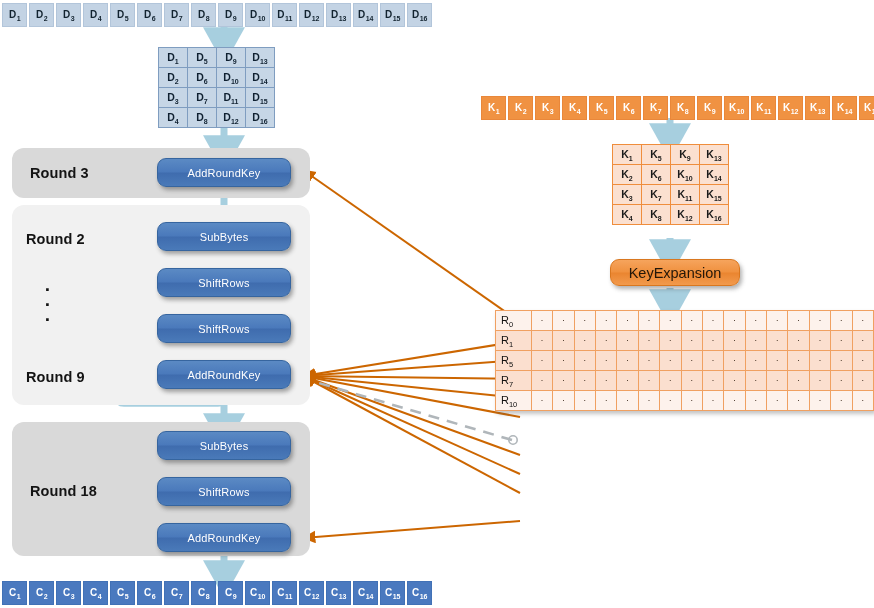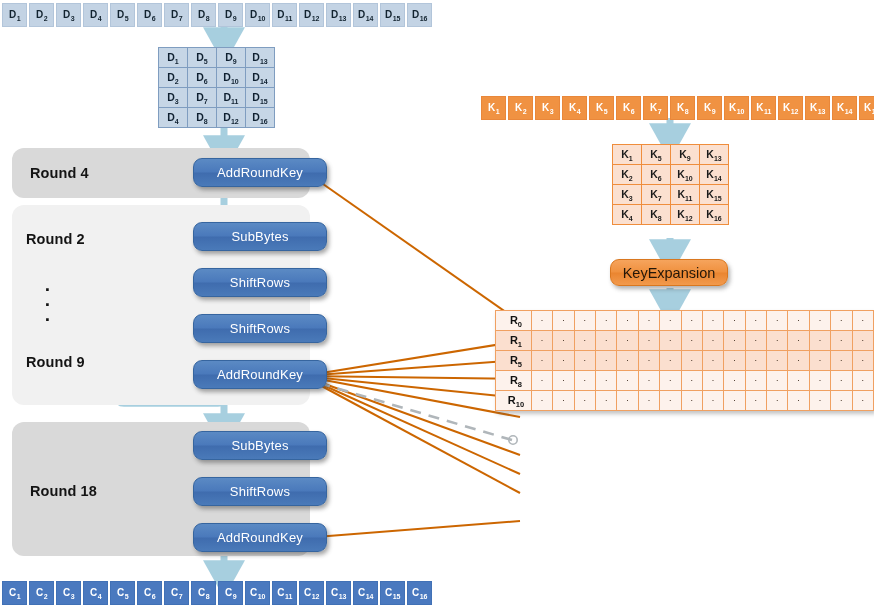--- a/index.html
+++ b/index.html
@@ -119,32 +119,31 @@
 
   
   .op-box {
     position: absolute;
     width: 134px;
     height: 29px;
     border-radius: 9px;
     display: flex;
     align-items: center;
     justify-content: center;
-    font-size: 13px;
+    font-size: 11px;
     color: #ffffff;
     letter-spacing: 0.2px;
     background: linear-gradient(180deg, #5b8ac4 0%, #4a79bb 48%, #3f6cae 52%, #4a7ab9 100%);
     border: 1px solid #36659f;
     box-shadow: 2px 3px 4px rgba(60,60,60,0.45);
     box-sizing: border-box;
-    margin-left: 36px;
   }
   .op-keyexp {
     position: absolute;
-    width: 118px;
+    width: 130px;
     height: 27px;
     border-radius: 9px;
     display: flex;
     align-items: center;
     justify-content: center;
     font-size: 14.5px;
     color: #231709;
     background: linear-gradient(180deg, #f6a45d 0%, #f0913f 48%, #ea8530 52%, #f29a4d 100%);
     border: 1px solid #d9771f;
     box-shadow: 2px 3px 4px rgba(60,60,60,0.4);
@@ -167,23 +166,23 @@
     height: 19px;
     padding: 0;
     text-align: center;
     font-size: 9px;
     color: #3b2a1c;
     line-height: 1;
   }
   #rk-table td.rk-label {
     width: 30px;
     font-size: 11px;
-    font-weight: bold;
+    font-weight: normal;
     color: #111111;
-    text-align: center;
+    text-align: left;
     padding-left: 5px;
   }
   #rk-table td.rk-cell {
     width: 20.5px;
   }
   #rk-table tr.odd td {
     background: #fbdfcf;
   }
   #rk-table tr.even td {
     background: #fdf2ec;
@@ -306,27 +305,27 @@
         <tr>
           <td>D<sub>4</sub></td>
           <td>D<sub>8</sub></td>
           <td>D<sub>12</sub></td>
           <td>D<sub>16</sub></td>
         </tr>
       </tbody>
     </table>
 
   <div class="round-panel panel-grey" style="left:12px; top:148px; width:298px; height:50px;"></div>
-  <div class="round-label" style="left:30px; top:165px;">Round 4</div>
+  <div class="round-label" style="left:30px; top:165px;">Round 3</div>
   <div class="op-box" style="left:157px; top:158px;">AddRoundKey</div>
 
   <div class="round-panel panel-light" style="left:12px; top:205px; width:298px; height:200px;"></div>
   <div class="round-label" style="left:26px; top:231px;">Round 2</div>
   <div class="dots" style="left:38px; top:282px; width:20px;">·<br>·<br>·</div>
-  <div class="round-label" style="left:26px; top:354px;">Round 9</div>
+  <div class="round-label" style="left:26px; top:369px;">Round 9</div>
 
   <div class="op-box" style="left:157px; top:222px;">SubBytes</div>
   <div class="op-box" style="left:157px; top:268px;">ShiftRows</div>
   <div class="op-box" style="left:157px; top:314px;">ShiftRows</div>
   <div class="op-box" style="left:157px; top:360px;">AddRoundKey</div>
 
   <div class="round-panel panel-grey" style="left:12px; top:422px; width:298px; height:134px;"></div>
   <div class="round-label" style="left:30px; top:483px;">Round 18</div>
   <div class="op-box" style="left:157px; top:431px;">SubBytes</div>
   <div class="op-box" style="left:157px; top:477px;">ShiftRows</div>
@@ -453,22 +452,22 @@
             <td class="rk-cell">·</td>
             <td class="rk-cell">·</td>
             <td class="rk-cell">·</td>
             <td class="rk-cell">·</td>
             <td class="rk-cell">·</td>
             <td class="rk-cell">·</td>
             <td class="rk-cell">·</td>
             <td class="rk-cell">·</td>
             <td class="rk-cell">·</td>
           </tr>
-          <tr class="even">
-            <td class="rk-label">R<sub>8</sub></td>
+          <tr class="odd">
+            <td class="rk-label">R<sub>7</sub></td>
             <td class="rk-cell">·</td>
             <td class="rk-cell">·</td>
             <td class="rk-cell">·</td>
             <td class="rk-cell">·</td>
             <td class="rk-cell">·</td>
             <td class="rk-cell">·</td>
             <td class="rk-cell">·</td>
             <td class="rk-cell">·</td>
             <td class="rk-cell">·</td>
             <td class="rk-cell">·</td>

